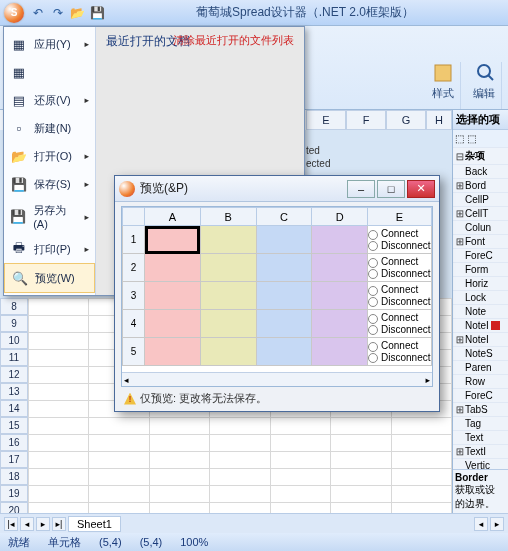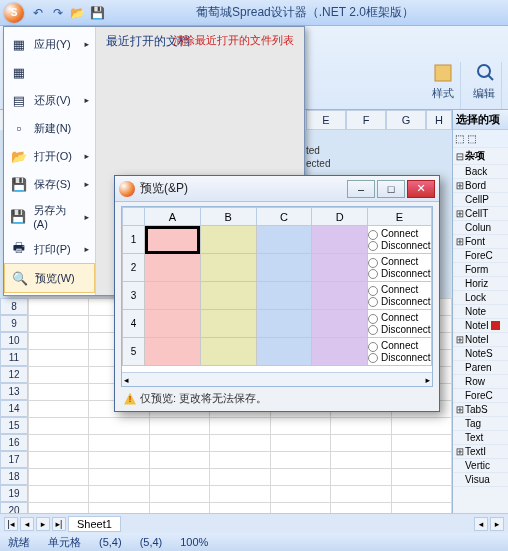--- a/index.html
+++ b/index.html
@@ -402,20 +402,25 @@
       <span>TextI</span>
     </div>
   <div class="prop-row">
       <span style="width:10px"></span>
       <span>Vertic</span>
     </div>
   <div class="prop-row">
       <span style="width:10px"></span>
       <span>Visua</span>
     </div>
+  <div class="prop-border">
+    <b>Border</b><br>
+    <span>获取或设</span><br>
+    <span>的边界。</span>
+  </div>
 </div>
 
 <div class="tabs">
   <div class="tab-nav">|◂</div>
   <div class="tab-nav">◂</div>
   <div class="tab-nav">▸</div>
   <div class="tab-nav">▸|</div>
   <div class="sheet-tab">Sheet1</div>
   <div class="tabs-scroll">
     <div class="tab-nav">◂</div>

